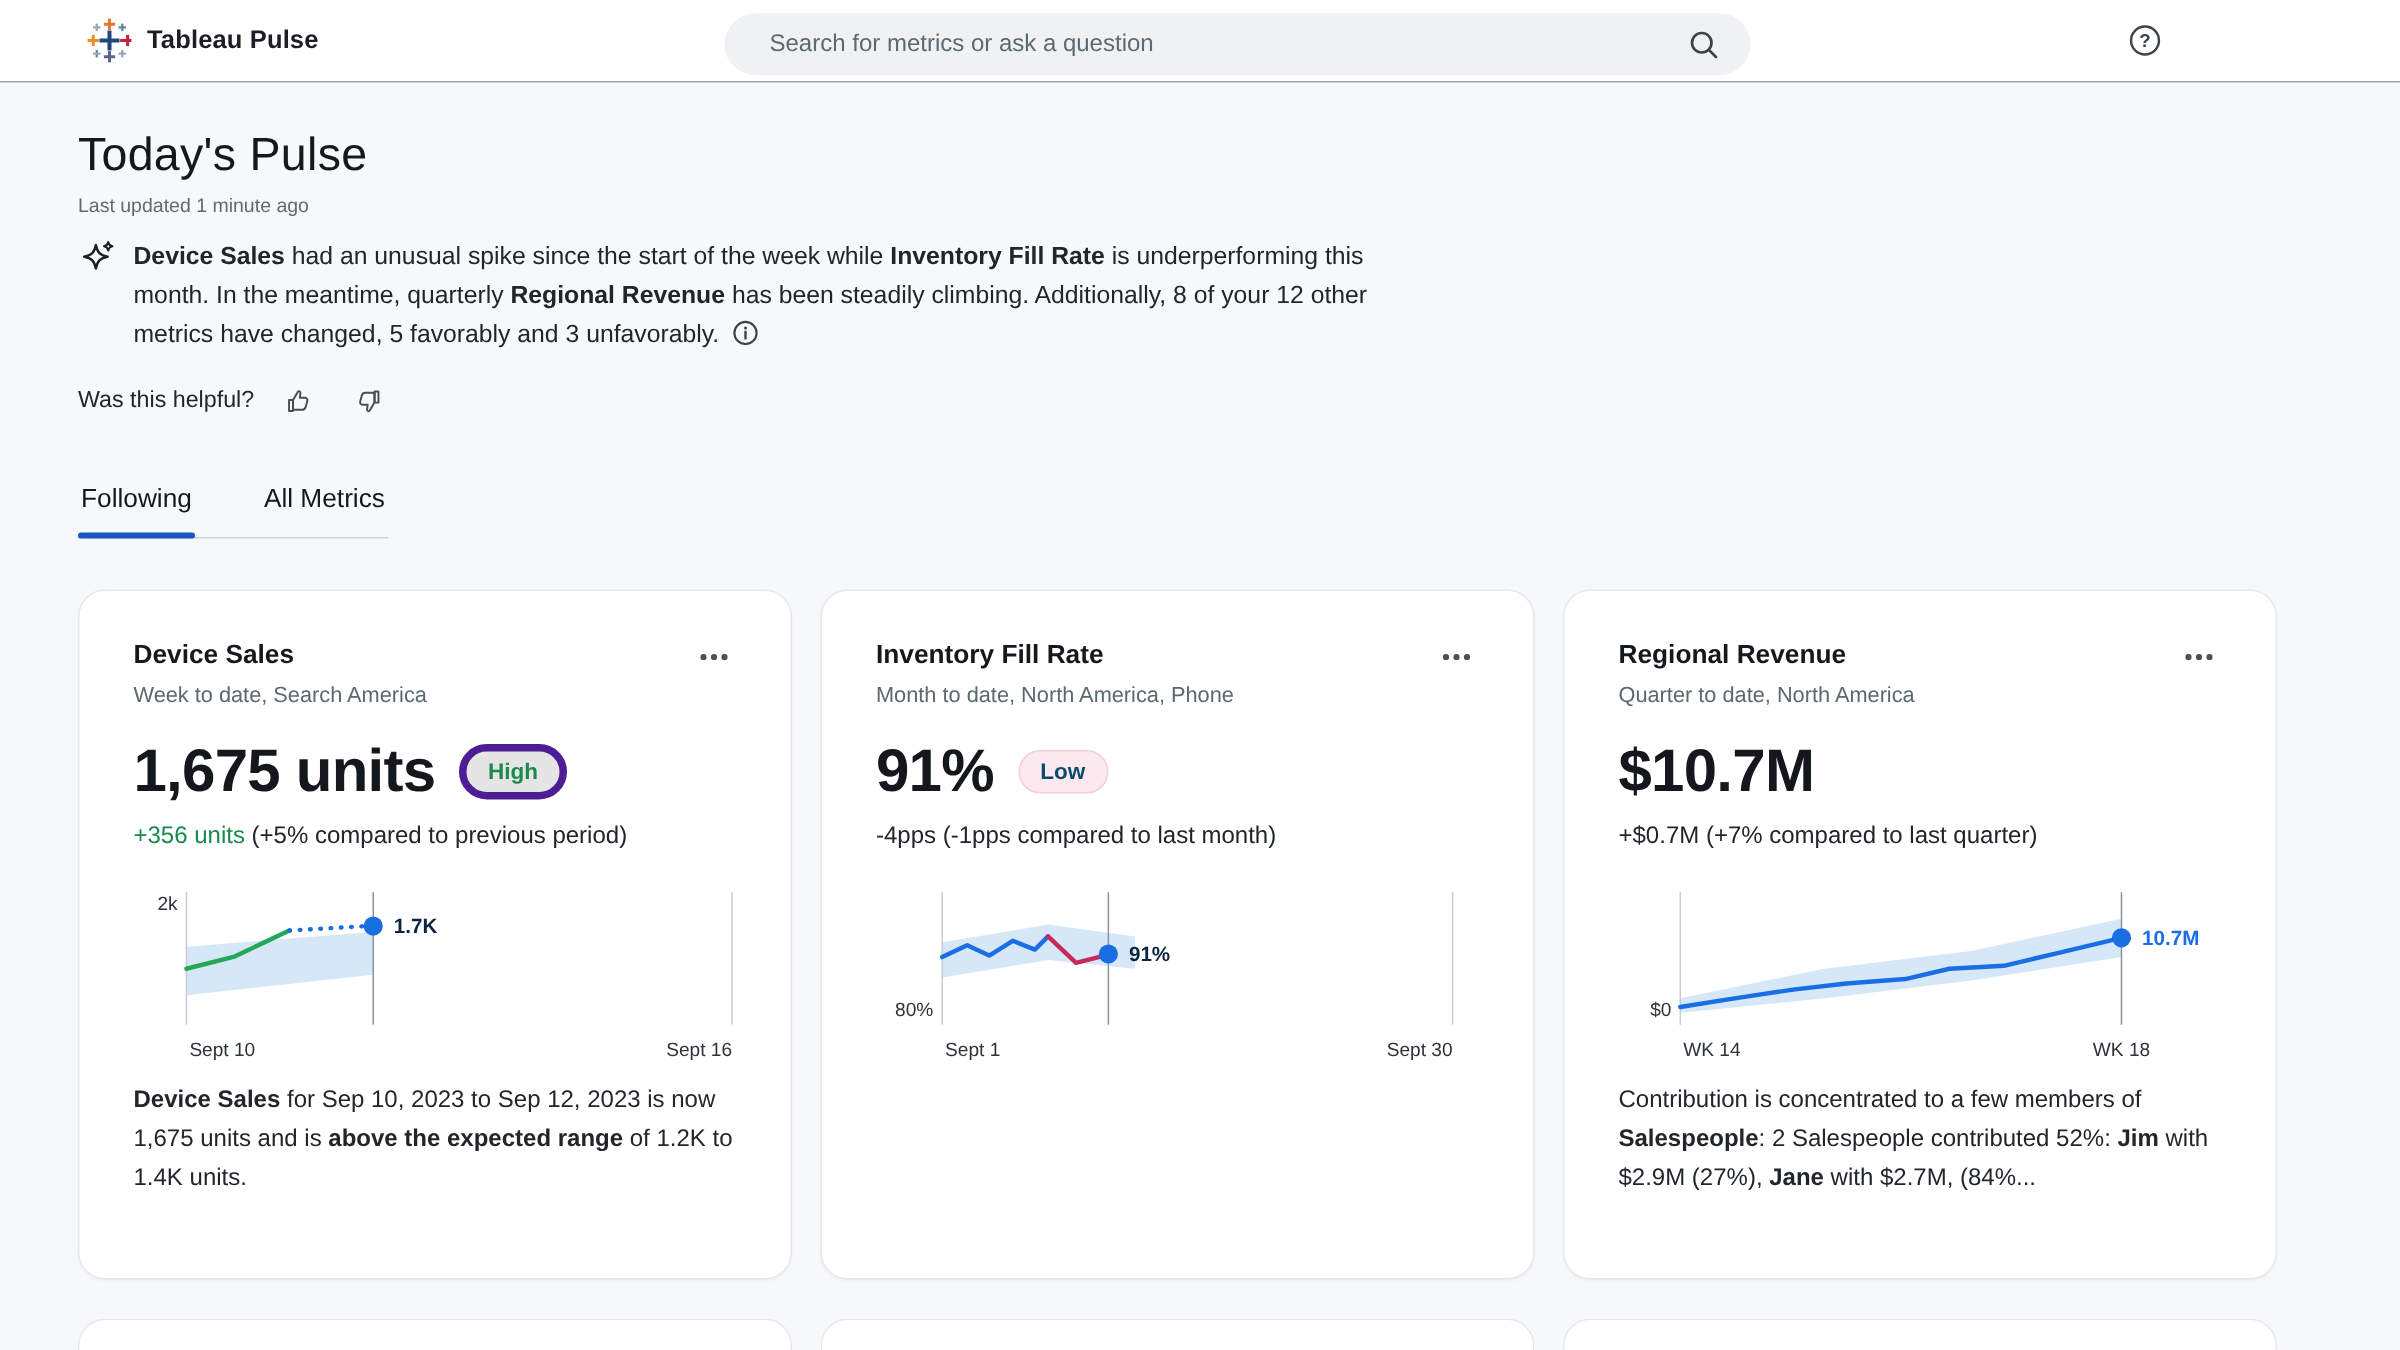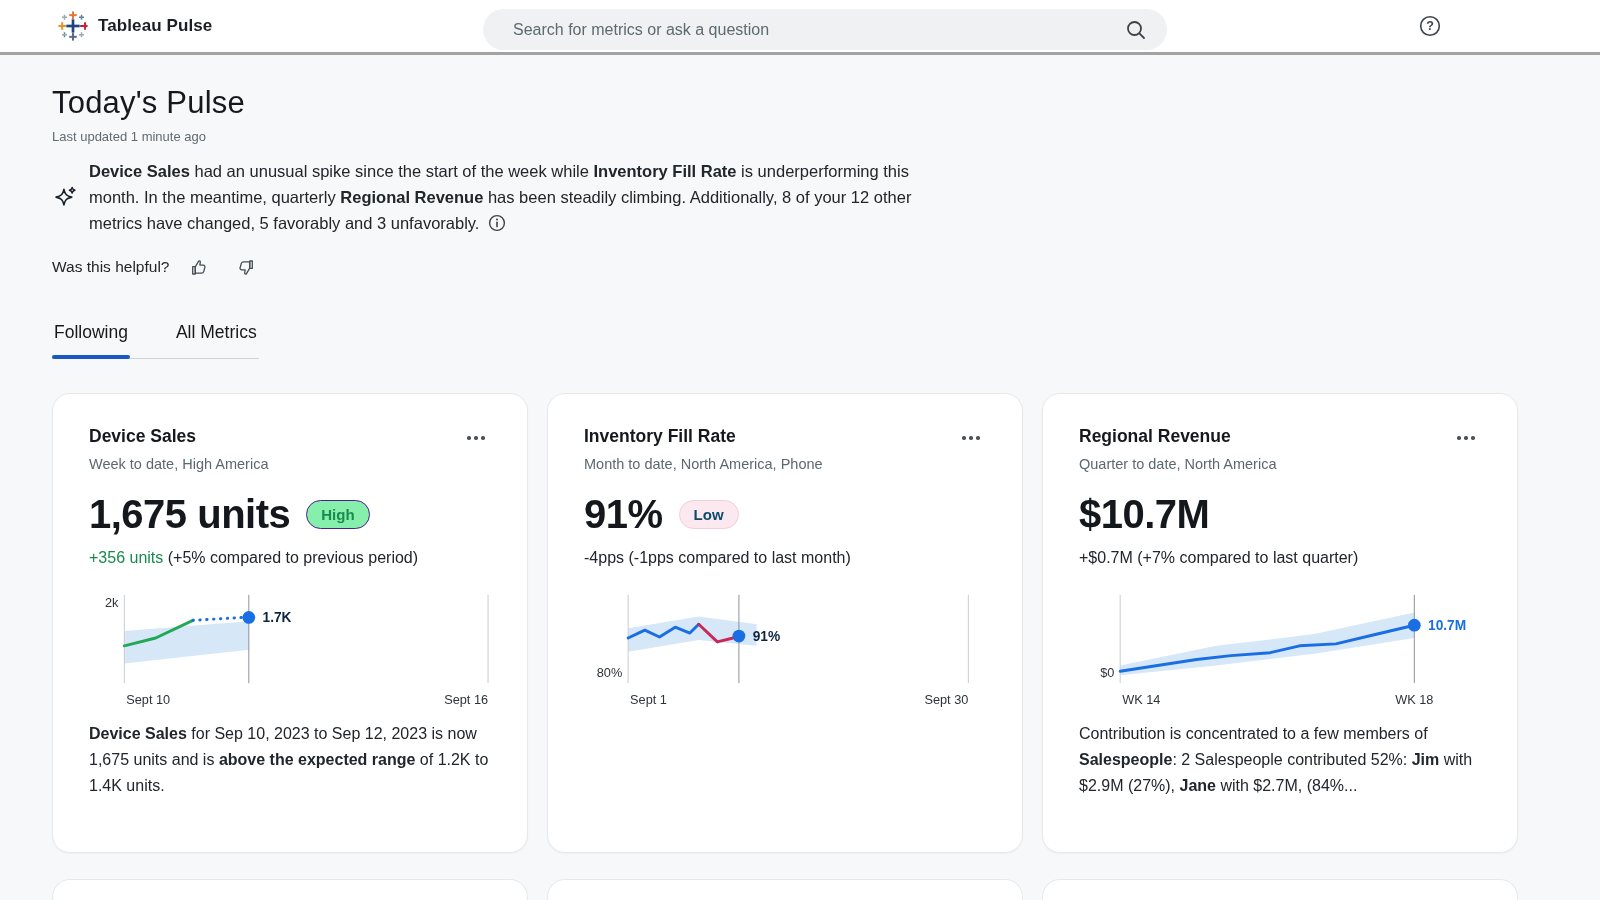--- a/index.html
+++ b/index.html
@@ -8,21 +8,21 @@
   body {
     font-family: "Liberation Sans", "DejaVu Sans", sans-serif;
     background: #f7f8f9;
     color: #21262b;
   }
   
   .app-header {
     position: relative;
     height: 55px;
     background: #ffffff;
-    border-bottom: 3px solid #a3a3a3;
+    border-bottom: 1px solid #a3a3a3;
   }
   .logo-group {
     position: absolute; left: 58px; top: 50%; transform: translateY(-50%);
     display: flex; align-items: center; gap: 10px; cursor: pointer;
   }
   .app-name { font-size: 17px; font-weight: 700; color: #1b1f24; letter-spacing: .1px; }
   .search-bar {
     position: absolute; left: 483px; top: 9px;
     width: 684px; height: 41px;
     background: #eff1f3; border-radius: 21px;
@@ -37,21 +37,21 @@
   .search-icon-wrap { padding-right: 20px; display: flex; align-items: center; cursor: pointer; }
   .help-btn {
     position: absolute; right: 154px; top: 50%; transform: translateY(-50%);
     width: 32px; height: 32px; border: none; background: transparent; cursor: pointer;
     display: flex; align-items: center; justify-content: center; border-radius: 50%;
   }
   
   main { padding: 0 52px; }
   .page-title { margin-top: 30px; font-size: 31px; font-weight: 500; color: #15191d; letter-spacing: .2px; }
   .last-updated { margin-top: 8px; font-size: 13px; color: #5f6b73; }
-  .insight-row { margin-top: 14px; display: flex; align-items: center; gap: 11px; max-width: 880px; }
+  .insight-row { margin-top: 14px; display: flex; align-items: flex-start; gap: 11px; max-width: 880px; }
   .insight-text { font-size: 16.5px; line-height: 26px; color: #21262b; }
   .insight-text b { font-weight: 700; }
   .info-icon-inline { vertical-align: -3px; margin-left: 4px; cursor: pointer; }
   .helpful-row { margin-top: 16px; display: flex; align-items: center; gap: 14px; height: 30px; }
   .helpful-label { font-size: 15.5px; color: #21262b; }
   .thumb-btn {
     width: 32px; height: 30px; border: none; background: transparent; cursor: pointer;
     display: flex; align-items: center; justify-content: center; border-radius: 6px; color: #464d54;
   }
   
@@ -81,21 +81,21 @@
     width: 30px; height: 24px; border: none; background: transparent; cursor: pointer;
     display: flex; align-items: center; justify-content: center;
   }
   .dots { width: 3.5px; height: 3.5px; border-radius: 50%; background: #4a5157;
     box-shadow: 7px 0 0 #4a5157, -7px 0 0 #4a5157; }
   .value-row { margin-top: 20px; display: flex; align-items: center; gap: 16px; }
   .big-value { font-size: 40px; font-weight: 600; color: #14181c; letter-spacing: -.5px; text-align: right; }
   .badge {
     padding: 5px 14px; border-radius: 999px; font-size: 15px; font-weight: 600;
   }
-  .badge-high { color: #1b8a4f; background: #86efac; border: 1px solid #4c1d95; }
+  .badge-high { color: #1b8a4f; background: #e5e5e5; border: 5px solid #4c1d95; }
   .badge-low  { color: #0c4a6e; background: #fbe9ef; border: 1px solid #f4cdd9; }
   .delta { margin-top: 12px; font-size: 16px; color: #21262b; }
   .delta .hl { font-weight: 400; }
   .delta .hl-green { color: #178a4c; }
   .spark { display: block; width: 100%; height: auto; margin-top: 20px; }
   .summary { margin-top: 12px; font-size: 16px; line-height: 26px; color: #21262b; }
   .summary b { font-weight: 700; }
   
   .stub-row { display: flex; gap: 19px; margin-top: 26px; }
   .stub {
@@ -196,21 +196,21 @@
       <button class="tab">All Metrics</button>
     </nav>
   </div>
 
   <section class="cards-row">
 
     <article class="card">
       <div class="card-head">
         <div>
           <h3 class="card-title">Device Sales</h3>
-          <div class="card-sub">Week to date, High America</div>
+          <div class="card-sub">Week to date, Search America</div>
         </div>
         <button class="more-btn">
             <span class="dots"></span>
           </button>
       </div>
       <div class="value-row">
         <span class="big-value">1,675 units</span>
         <span class="badge badge-high">High</span>
       </div>
       <div class="delta"><span class="hl hl-green">+356 units</span><span> (+5% compared to previous period)</span></div>

